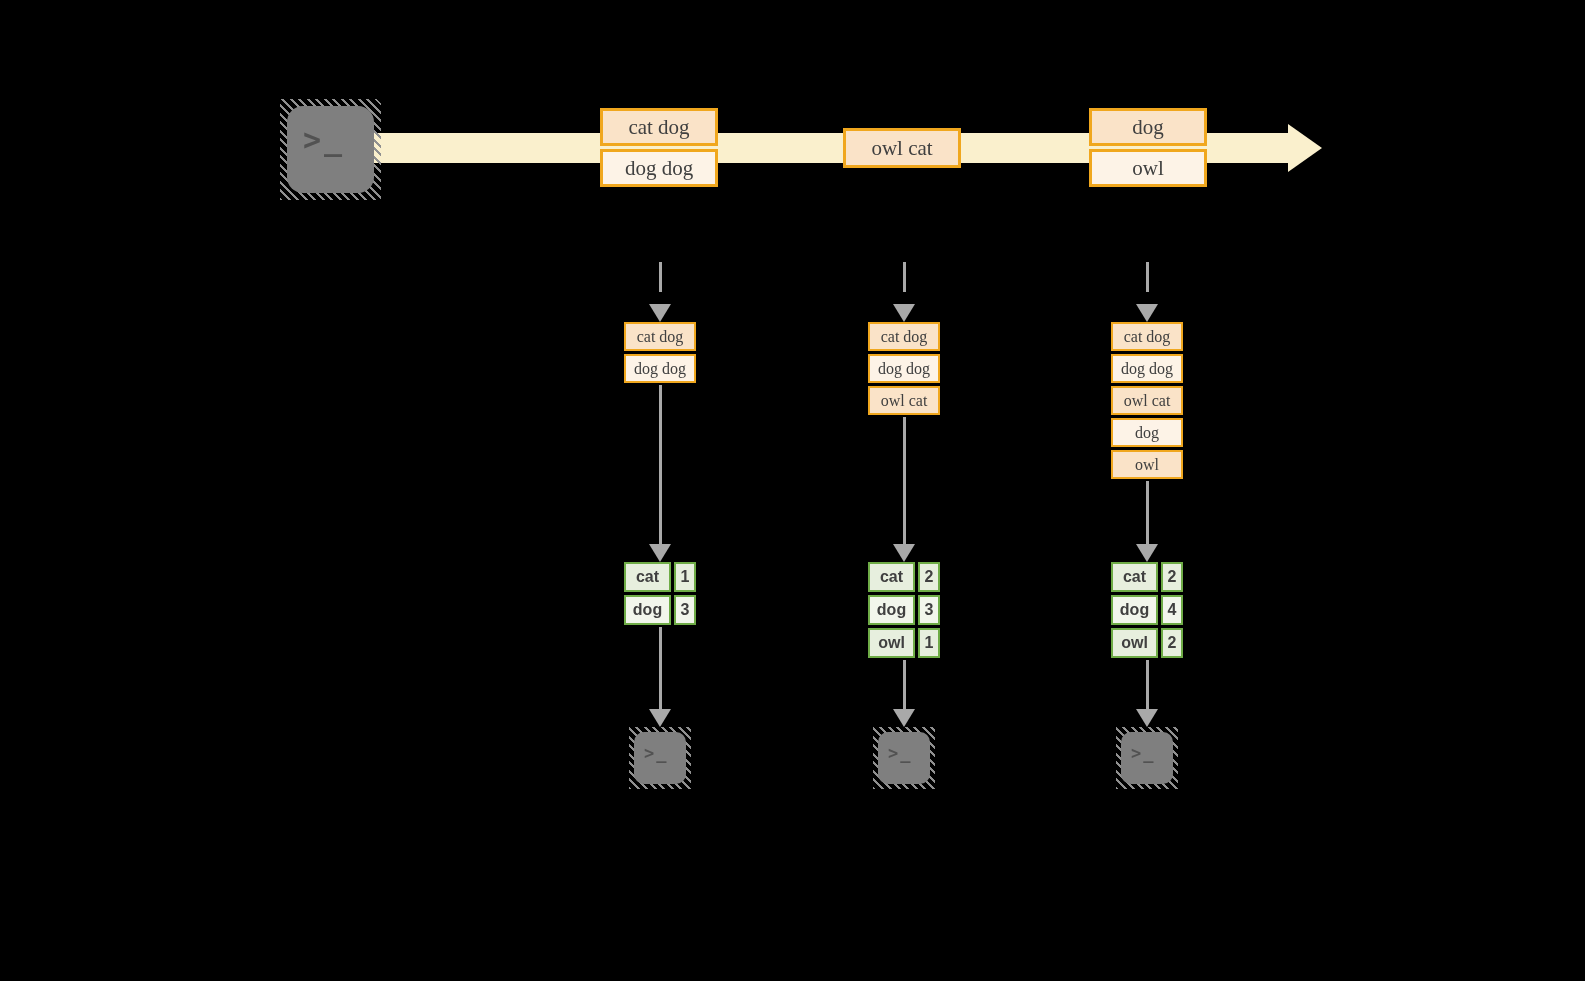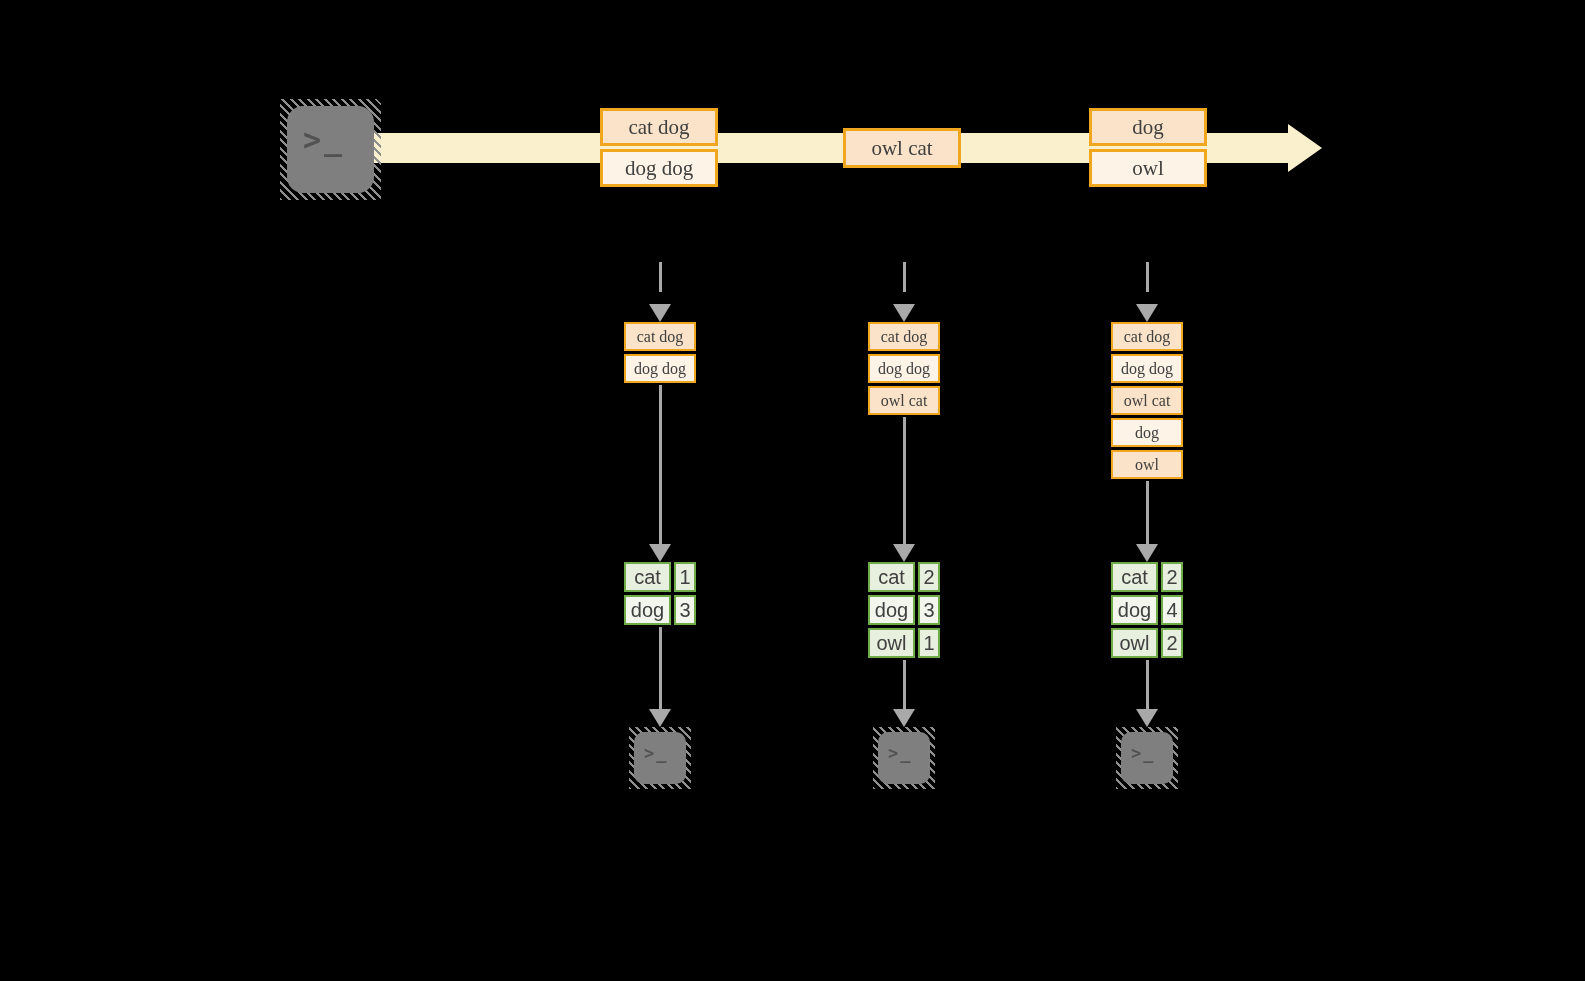--- a/index.html
+++ b/index.html
@@ -37,21 +37,21 @@
     border-top:18px solid var(--arrow);}
   
   .query-box{position:absolute;left:695px;top:462px;width:427px;height:42px;
     background:var(--query-bg);display:flex;align-items:center;justify-content:center;
     color:var(--query-ink);font-size:33px;font-weight:400;letter-spacing:0.5px;}
   
   .gtable{position:absolute;display:flex;flex-direction:column;gap:3px;width:72px;}
   .grow{display:flex;gap:3px;height:30px;}
   .gcell{box-sizing:border-box;border:2.5px solid var(--green);
     display:flex;align-items:center;justify-content:center;
-    color:var(--ink);font-size:20px;}
+    color:var(--ink);font-size:16px;font-weight:bold;}
   .glabel{width:47px;}
   .gnum{width:22px;}
   .gdark{background:var(--green-dark);}
   .glight{background:var(--green-light);}
 </style>
 </head>
 <body>
 
 <div class="canvas" id="canvas">
 

